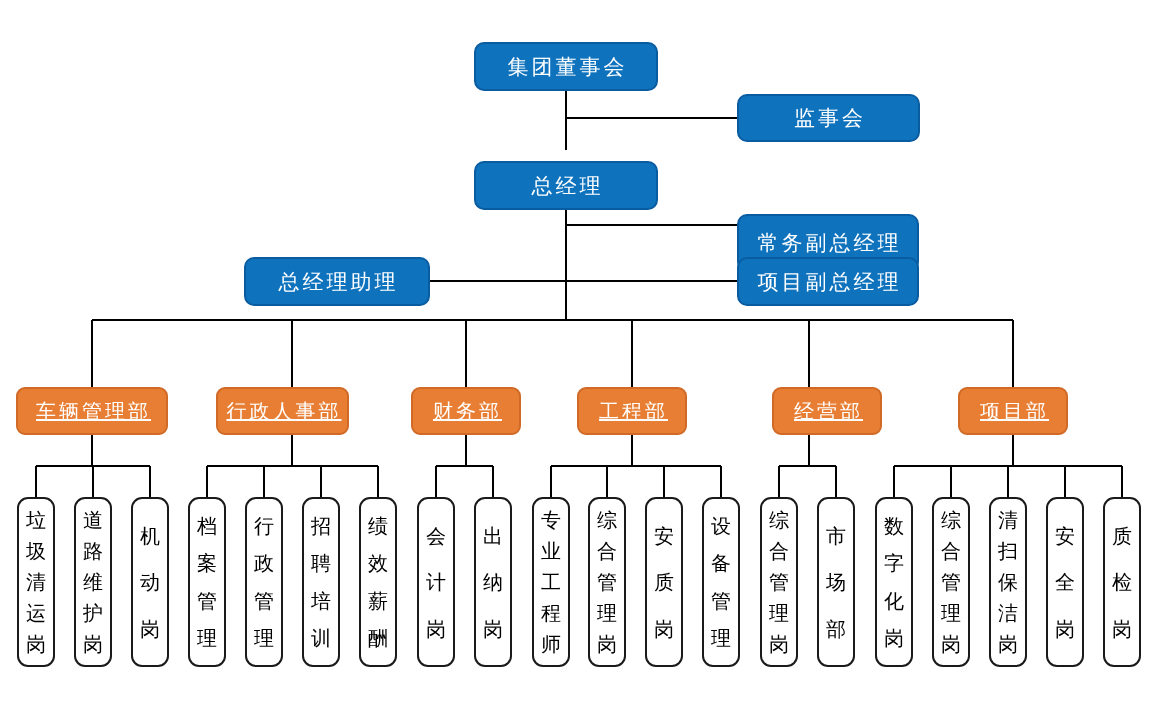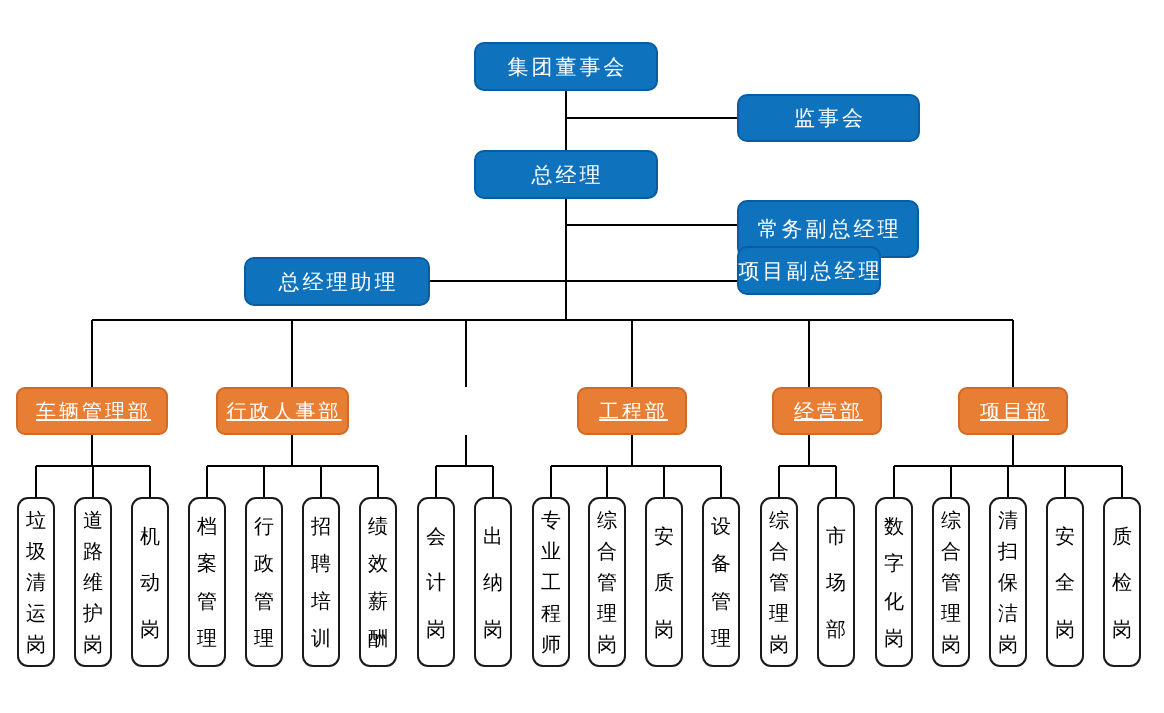--- a/index.html
+++ b/index.html
@@ -104,41 +104,44 @@
   </svg>
 
   <div class="node exec" style="left:737px; top:94px; width:183px; height:48px">
     <span>监事会</span>
   </div>
 
   <div class="node exec" style="left:474px; top:42px; width:184px; height:49px">
     <span>集团董事会</span>
   </div>
 
-  <div class="node exec" style="left:474px; top:150px; width:184px; height:49px">
+  <div class="node exec" style="left:474px; top:161px; width:184px; height:49px">
     <span>总经理</span>
   </div>
 
-  <div class="node exec" style="left:737px; top:200px; width:182px; height:58px">
+  <div class="node exec" style="left:737px; top:214px; width:182px; height:58px">
     <span>常务副总经理</span>
   </div>
 
   <div class="node exec" style="left:244px; top:257px; width:186px; height:49px">
     <span>总经理助理</span>
   </div>
 
-  <div class="node exec" style="left:737px; top:246px; width:144px; height:49px">
+  <div class="node exec" style="left:737px; top:257px; width:182px; height:49px">
     <span>项目副总经理</span>
   </div>
 
   <div class="node dept" style="left:16px; width:152px">
     <span>车辆管理部</span>
   </div>
   <div class="node dept" style="left:216px; width:133px">
     <span>行政人事部</span>
+  </div>
+  <div class="node dept" style="left:411px; width:110px">
+    <span>财务部</span>
   </div>
   <div class="node dept" style="left:577px; width:110px">
     <span>工程部</span>
   </div>
   <div class="node dept" style="left:772px; width:110px">
     <span>经营部</span>
   </div>
   <div class="node dept" style="left:958px; width:110px">
     <span>项目部</span>
   </div>

